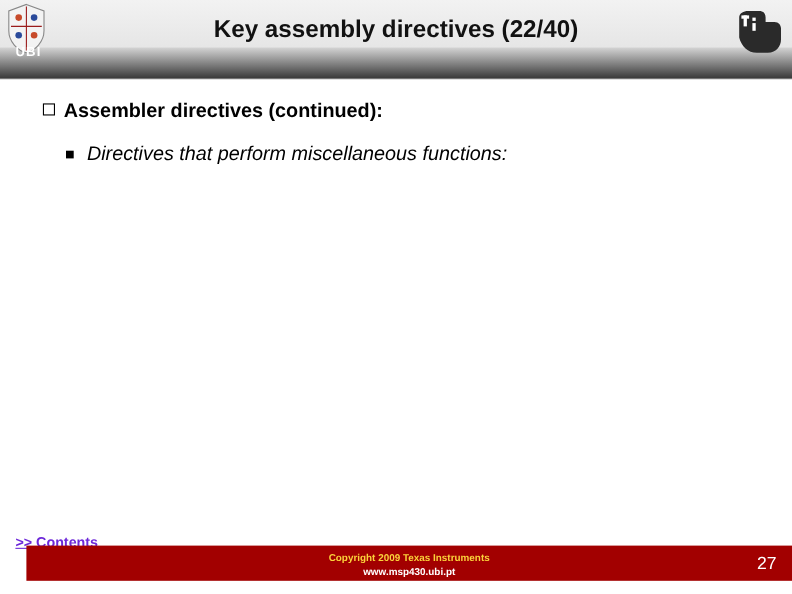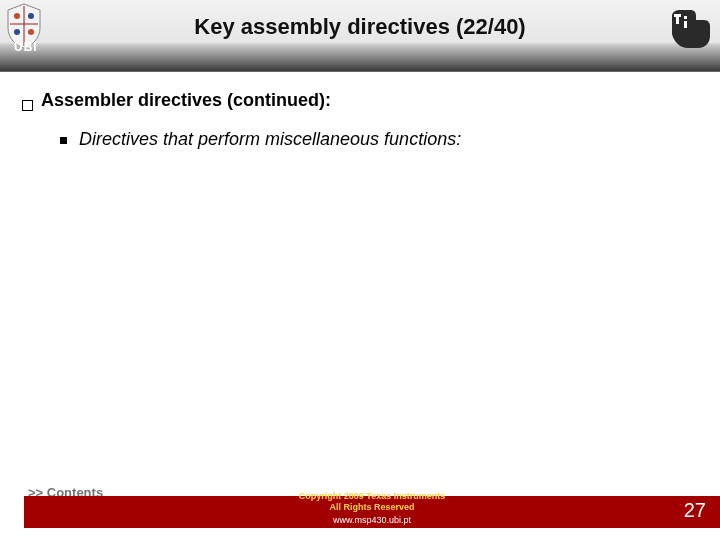--- a/index.html
+++ b/index.html
@@ -42,23 +42,24 @@
   .logo-right svg { width: 46px; height: 46px; }
 
   .body {
     position: absolute;
     left: 0; right: 0; top: 72px; bottom: 32px;
     padding: 18px 22px 10px 22px;
     color: #000;
   }
   .bullet-row {
     display: flex;
-    align-items: flex-end;
+    align-items: flex-start;
     gap: 8px;
     margin-bottom: 18px;
+    margin-left: 17px;
   }
   .square-bullet {
     width: 11px; height: 11px;
     border: 1.5px solid #000;
     margin-top: 4px;
     flex-shrink: 0;
   }
   .bullet-text-l1 {
     font-weight: bold;
     font-size: 18px;
@@ -75,25 +76,25 @@
     background: #000;
     margin-top: 8px;
     flex-shrink: 0;
   }
   .bullet-text-l2 {
     font-size: 18px;
   }
 
   .contents-link {
     position: absolute;
-    left: 28px;
+    left: 14px;
     bottom: 40px;
     font-size: 13px;
     font-weight: bold;
-    color: #737373;
+    color: #6d28d9;
     text-decoration: underline;
     cursor: pointer;
   }
   .footer {
     position: absolute;
     left: 0; right: 0; bottom: 12px;
     height: 32px;
     background: #a20000;
     margin-left: 24px;
   }
@@ -104,30 +105,30 @@
     bottom: 2px;
     width: 240px;
     text-align: center;
     color: #fbd23a;
     font-size: 9px;
     line-height: 11px;
     font-weight: bold;
   }
   .copyright-box .site {
     color: #fff;
-    font-weight: normal;
+    font-weight: bold;
     margin-top: 2px;
     display: block;
   }
   .page-num {
     position: absolute;
     right: 14px;
     bottom: 6px;
     color: #fff;
-    font-size: 20px;
+    font-size: 16px;
     text-align: right;
   }
 </style>
 </head>
 <body>
 
 <div class="slide">
 
   <div class="header">
     <div class="logo-left">
@@ -163,19 +164,18 @@
       <div class="small-square"></div>
       <div class="bullet-text-l2">Directives that perform miscellaneous functions:</div>
     </div>
   </div>
 
   <a class="contents-link">&gt;&gt; Contents</a>
 
   <div class="footer">
     <div class="copyright-box">
       <div>Copyright 2009 Texas Instruments</div>
-      <div>All Rights Reserved</div>
       <span class="site">www.msp430.ubi.pt</span>
     </div>
     <div class="page-num">27</div>
   </div>
 
 </div>
 
 </body></html>

